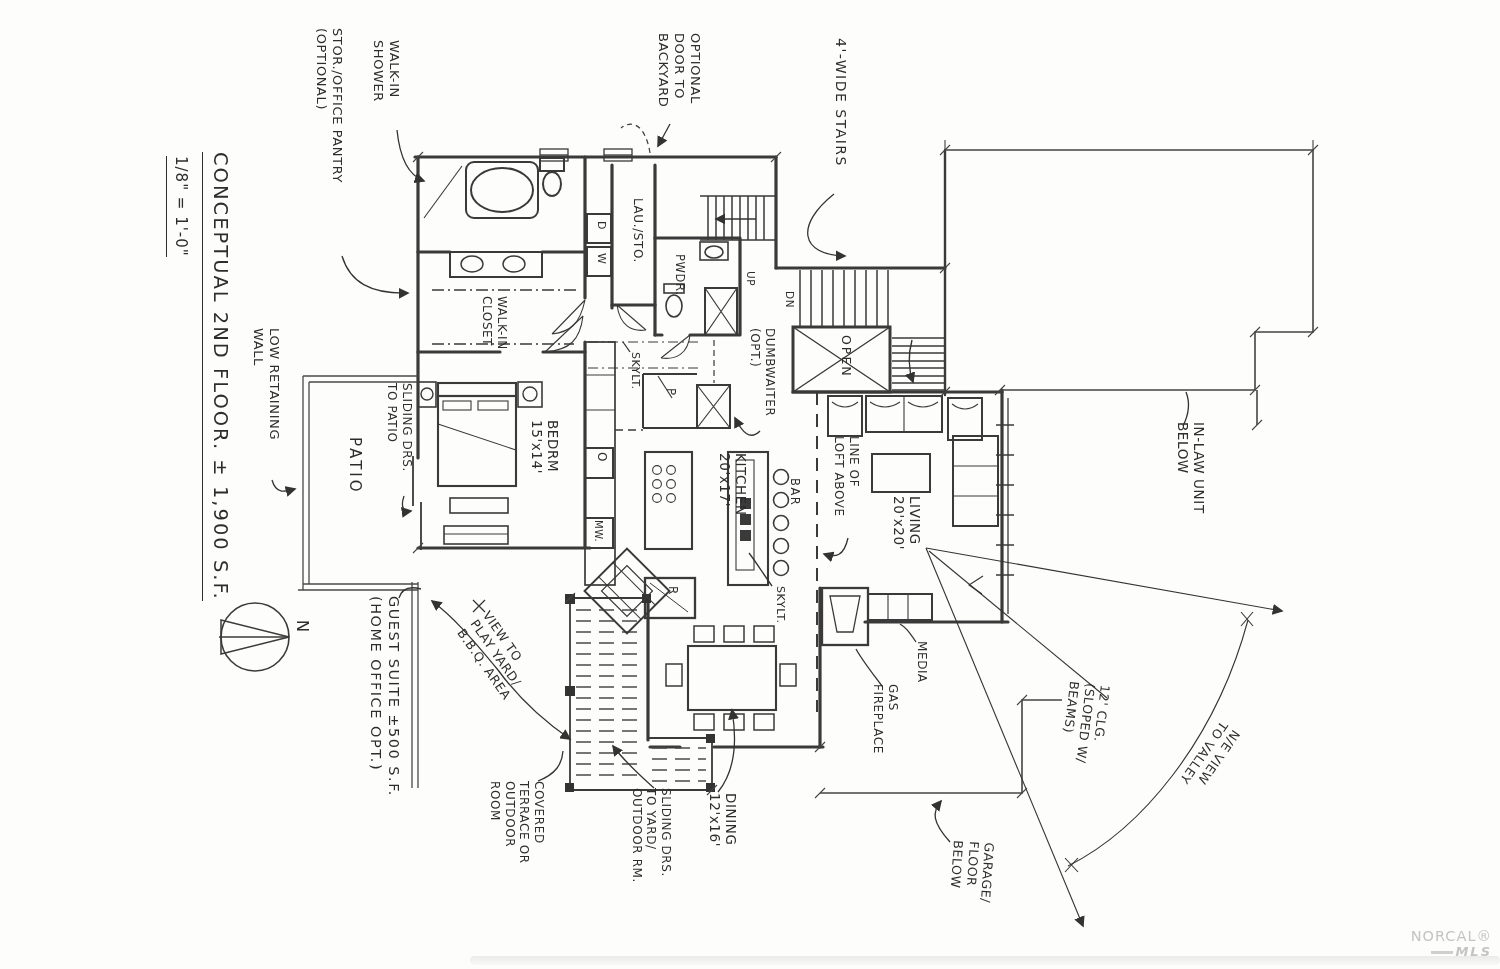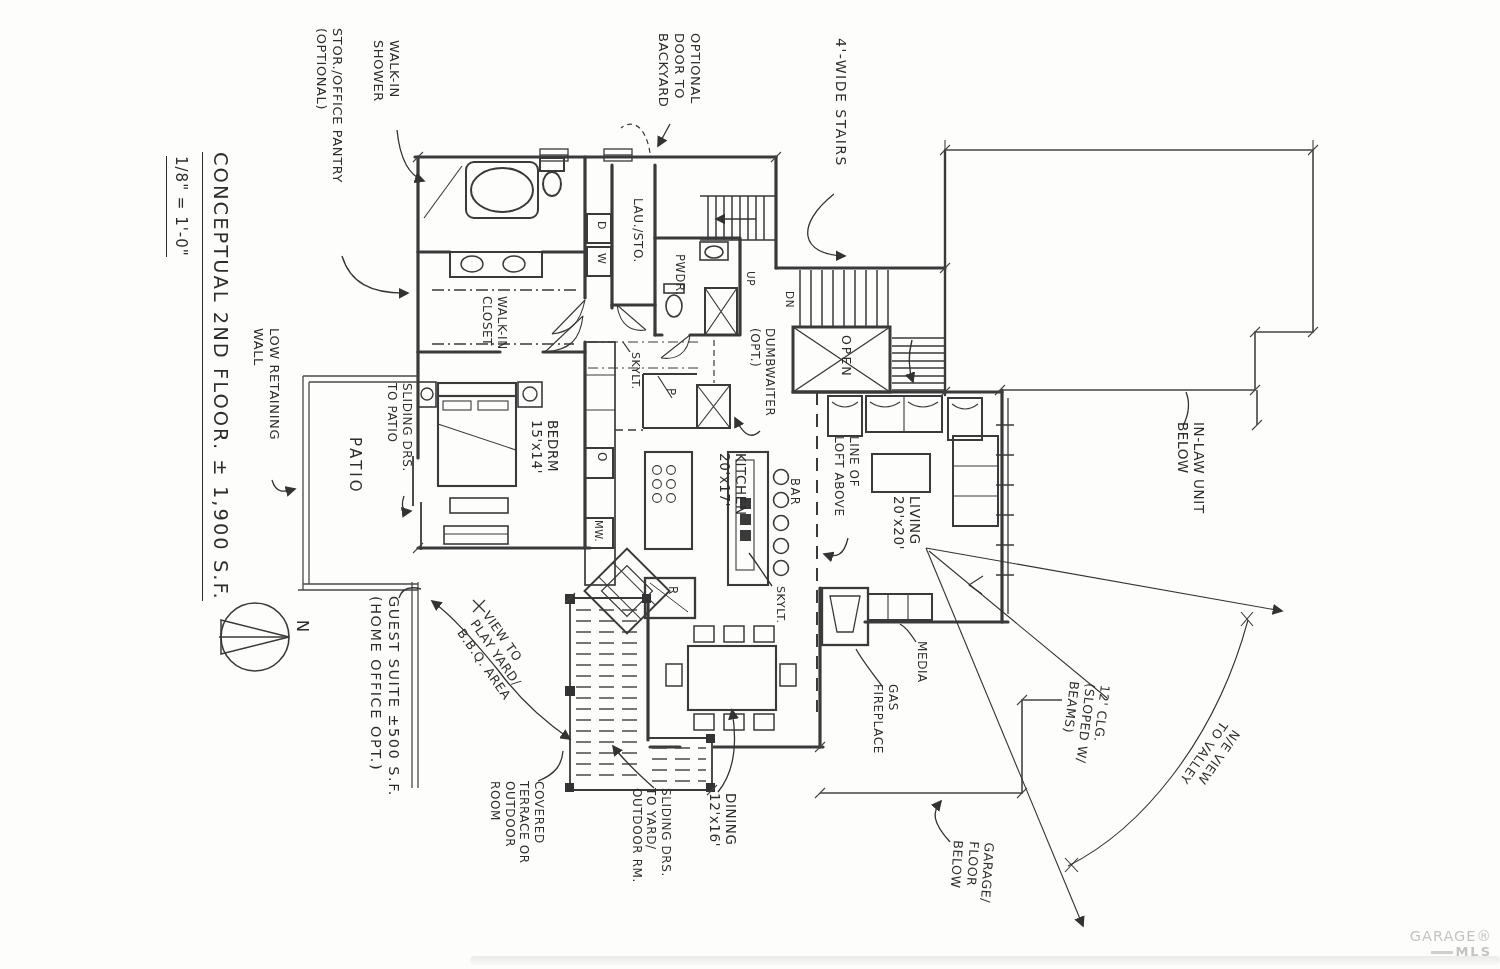--- a/index.html
+++ b/index.html
@@ -12,21 +12,21 @@
   .lbl{
     position:absolute;white-space:pre-line;line-height:1.22;
     font-size:13px;letter-spacing:.6px;color:#2d2d2d;
     transform-origin:0 0;transform:rotate(90deg);
   }
   .lbl.u{border-bottom:1.7px solid #2d2d2d;padding-bottom:5px;}
   .wm{
     position:absolute;left:1396px;top:929px;width:96px;text-align:right;
     color:#c4c4c4;line-height:1.05;font-size:14.5px;letter-spacing:1px;
   }
-  .wm .mls{font-weight:bold;font-size:13px;letter-spacing:2px;}
+  .wm .mls{font-style:italic;font-weight:bold;font-size:13px;letter-spacing:2px;}
   .wm .bar{display:inline-block;width:22px;height:3px;background:#cfcfcf;margin-right:2px;vertical-align:middle;}
   .smudge{
     position:absolute;left:470px;top:956px;width:1030px;height:9px;border-radius:5px;
     background:linear-gradient(#e6e6e6,#f7f7f6);opacity:.8;
   }
 </style>
 </head>
 <body>
 
 <div class="sheet">
@@ -360,18 +360,18 @@
   <div class="lbl" style="left:312px;top:620px;font-size:16px;">N</div>
 
   <div class="lbl" style="left:609px;top:452px;font-size:12px;">O</div>
   <div class="lbl" style="left:604px;top:520px;font-size:10px;">MW.</div>
   <div class="lbl" style="left:678px;top:388px;font-size:12px;">P</div>
   <div class="lbl" style="left:680px;top:586px;font-size:12px;">R</div>
   <div class="lbl" style="left:608px;top:221px;font-size:11px;">D</div>
   <div class="lbl" style="left:608px;top:253px;font-size:11px;">W</div>
 
   <div class="wm">
-    <div>GARAGE®</div>
+    <div>NORCAL®</div>
     <div><span class="bar"></span><span class="mls">MLS</span></div>
   </div>
 
   <div class="smudge"></div>
 </div>
 
 </body></html>

